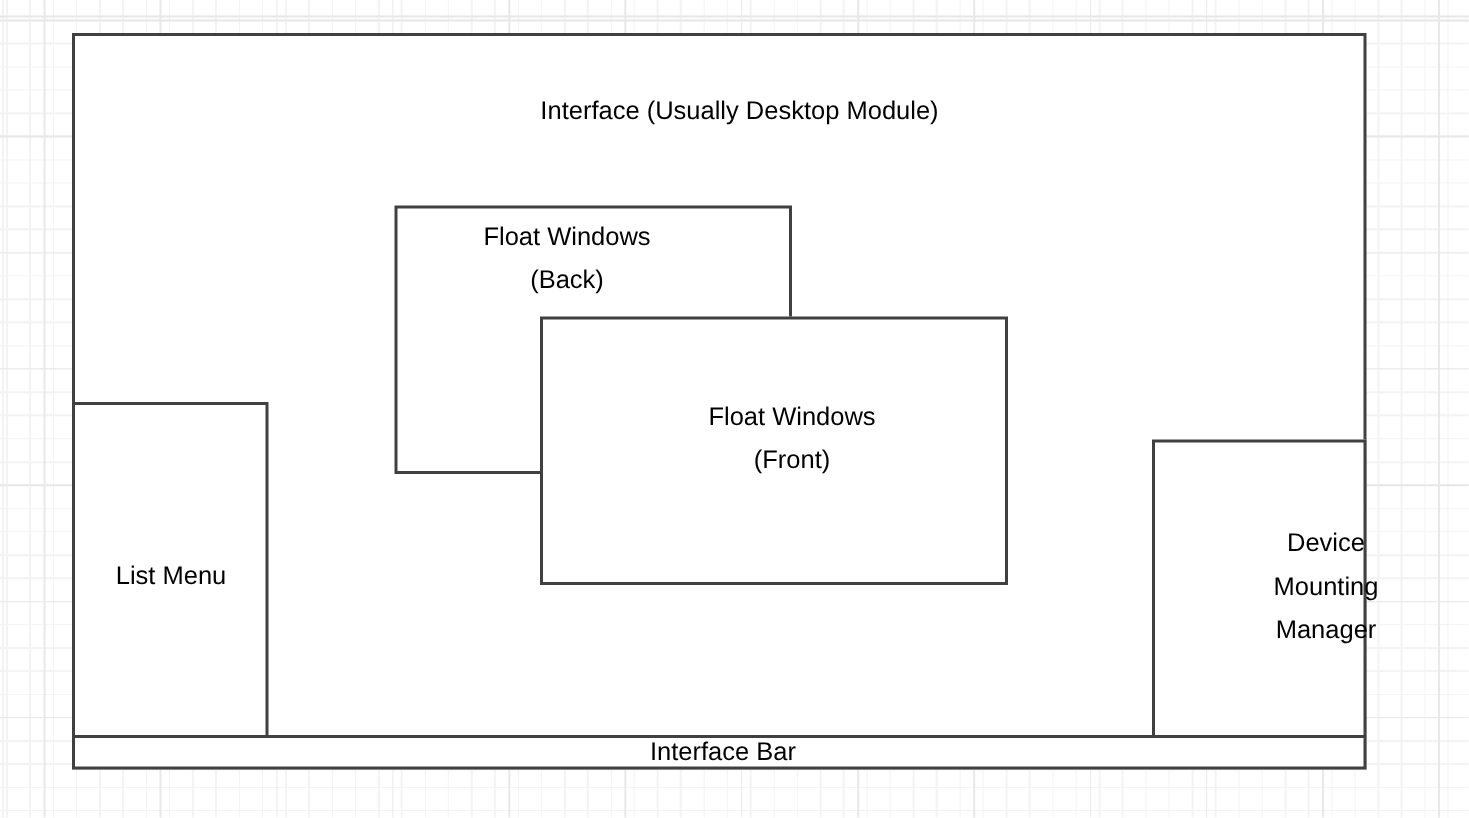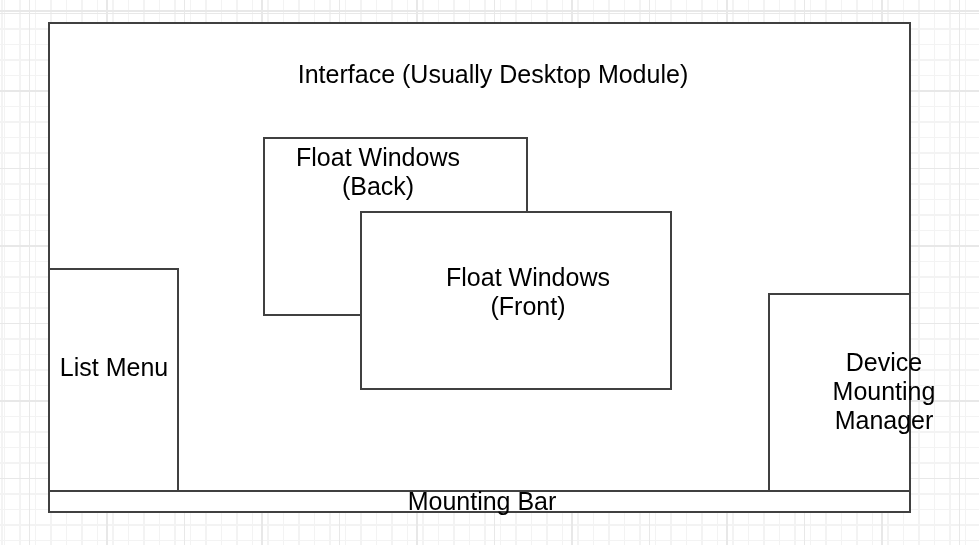--- a/index.html
+++ b/index.html
@@ -27,39 +27,39 @@
   }
   .node {
     position: absolute;
     box-sizing: border-box;
     background: #ffffff;
     border: 2px solid #404040;
   }
   .lbl {
     position: absolute;
     transform: translate(-50%, -50%);
-    font-size: 25px;
+    font-size: 17px;
     line-height: 29px;
     color: #000000;
     text-align: center;
     white-space: pre-line;
     z-index: 10;
   }
   
   #box-interface { left: 48px;  top: 22px;  width: 863px; height: 491px; z-index: 1; }
   #box-list      { left: 48px;  top: 268px; width: 131px; height: 224px; z-index: 2; }
   #box-device    { left: 768px; top: 293px; width: 143px; height: 199px; z-index: 2; }
   #box-function  { left: 48px;  top: 490px; width: 863px; height: 23px;  z-index: 2; }
   #box-back      { left: 263px; top: 137px; width: 265px; height: 179px; z-index: 3; }
   #box-front     { left: 360px; top: 211px; width: 312px; height: 179px; z-index: 4; }
   
   #label-interface { left: 493px; top: 74px;  }
   #label-back      { left: 378px; top: 172px; }
   #label-front     { left: 528px; top: 292px; }
-  #label-list      { left: 114px; top: 367px; }
+  #label-list      { left: 114px; top: 384px; }
   #label-device    { left: 884px; top: 391px; }
   #label-function  { left: 482px; top: 501px; }
 </style>
 </head>
 <body>
 
 <div class="canvas">
 
   <div class="node" id="box-interface"></div>
 
@@ -80,15 +80,15 @@
 
   <div class="lbl" id="label-front">Float Windows
 (Front)</div>
 
   <div class="lbl" id="label-list">List Menu</div>
 
   <div class="lbl" id="label-device">Device
 Mounting
 Manager</div>
 
-  <div class="lbl" id="label-function">Mounting Bar</div>
+  <div class="lbl" id="label-function">Interface Bar</div>
 
 </div>
 
 </body></html>

